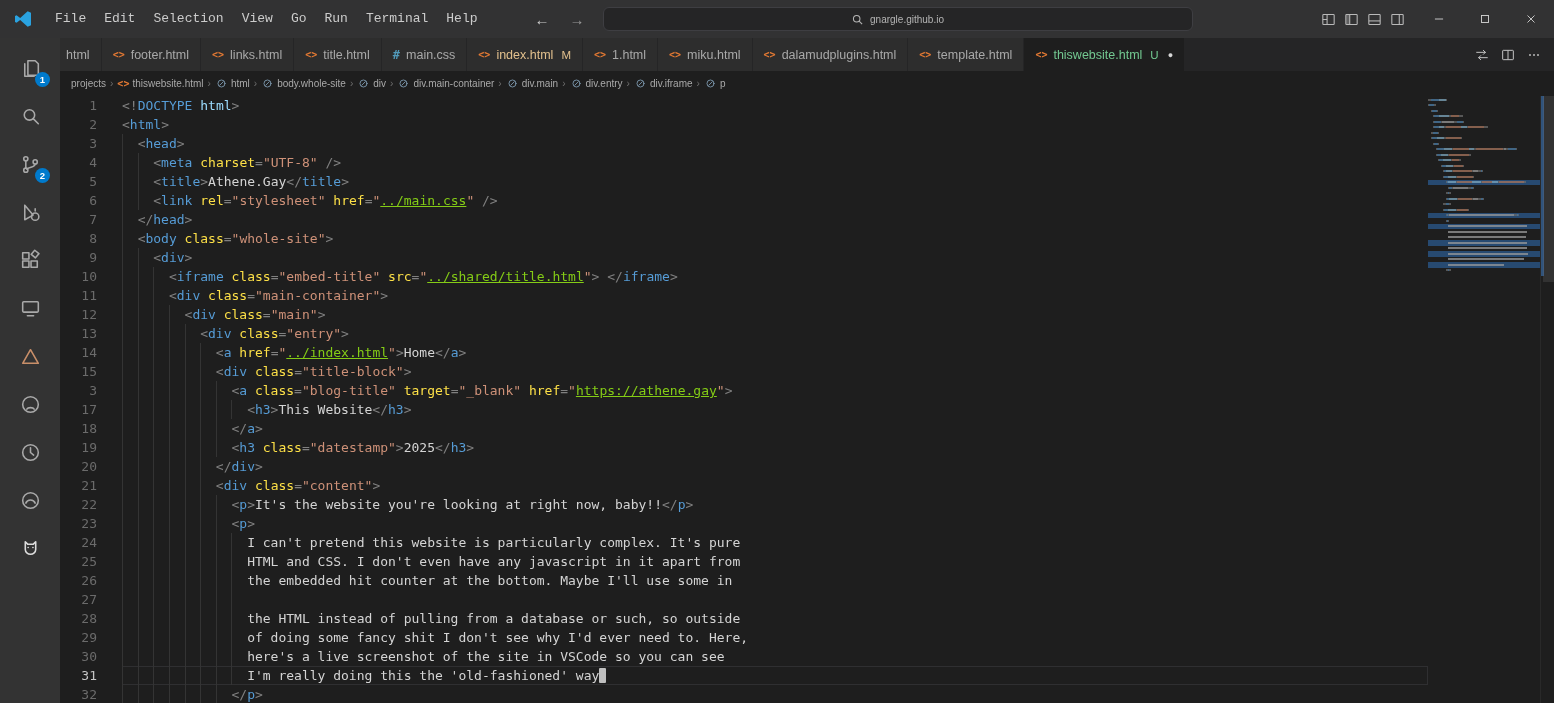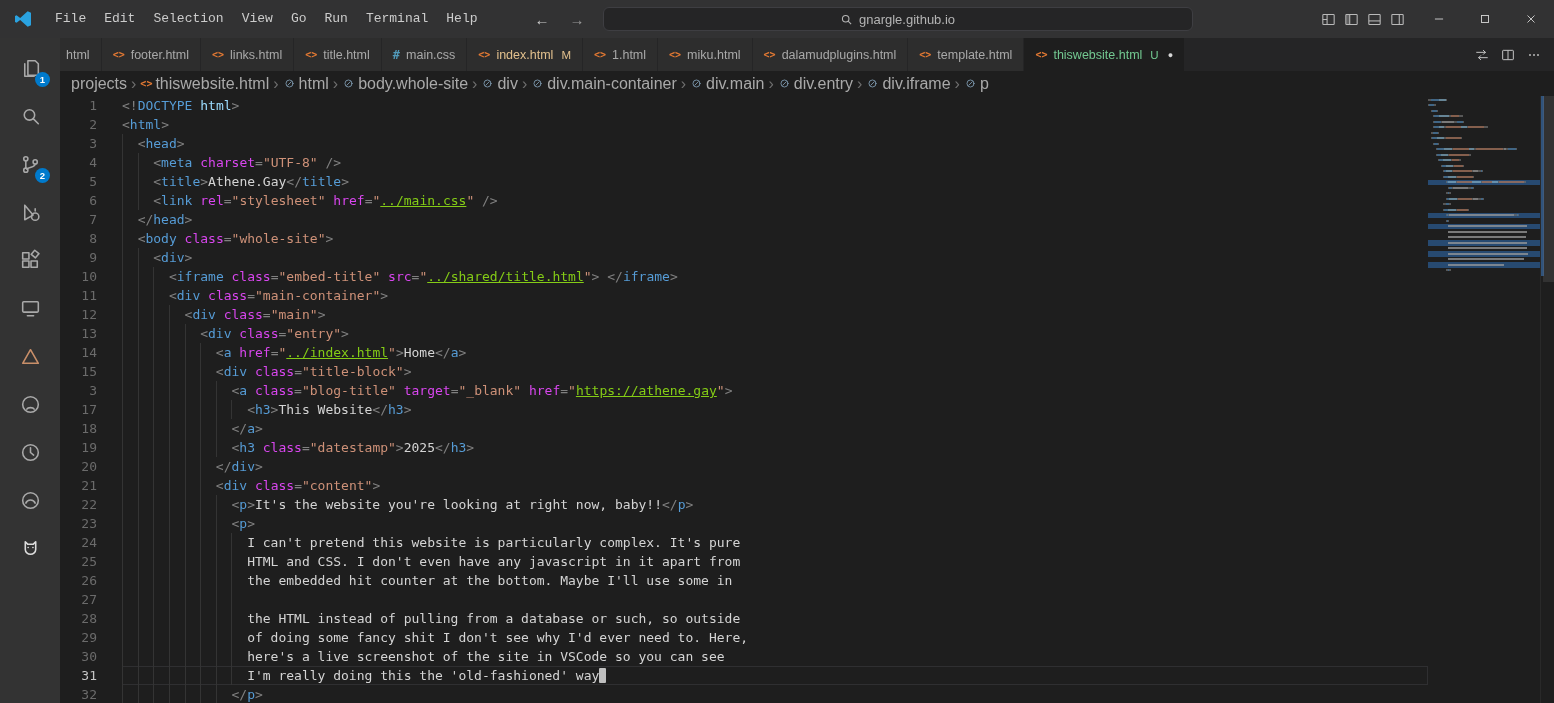--- a/index.html
+++ b/index.html
@@ -10,21 +10,21 @@
   
   .titlebar { height:38px; flex:none; background:#323233; display:flex; align-items:center; }
   .logo { width:46px; display:flex; justify-content:center; }
   .menubar { display:flex;font-family:Liberation Mono, monospace; }
   .menu-item { padding:0 9px; font-size:13px; color:#cccccc; line-height:38px; cursor:default; }
   .nav-arrows { margin-left:48px; display:flex; gap:20px; font-size:15px; color:#cfcfcf; }
   .nav-btn.dim { color:#9a9a9a; }
   .command-center { flex:0 0 590px; margin-left:18px; margin-right:auto; height:24px;
     background:#252526; border:1px solid #3e3e42; border-radius:6px;
     display:flex; align-items:center; justify-content:center; gap:6px;
-    color:#b4b4b4; font-size:13px; }
+    color:#b4b4b4; font-size:10px; }
   .command-center svg { width:13px; height:13px; }
   .layout-controls { display:flex; gap:6px; margin-right:10px; color:#b9b9b9; }
   .layout-controls .icon svg { width:17px; height:17px; }
   .window-controls { display:flex; height:38px; }
   .wc-btn { width:46px; display:flex; align-items:center; justify-content:center; color:#d0d0d0; }
   .wc-btn svg { width:14px; height:14px; }
 
   
   .main-row { flex:1; display:flex; min-height:0; }
   .activitybar { width:60px; flex:none; background:#333333; display:flex; flex-direction:column; align-items:center; padding-top:6px; }
@@ -53,38 +53,38 @@
   .git-m { color:var(--git-modified,#e2c08d); }
   .git-u { color:var(--git-untracked,#73c991); }
   .git-badge { font-size:11.5px; margin-left:2px; }
   .dirty { color:#d8d8d8; font-size:9px; margin-left:3px; }
   .tab-actions { position:absolute; right:0; top:0; height:33px; display:flex; align-items:center; gap:10px;
     padding:0 12px; background:#252526; color:#c3c3c3; }
   .tab-actions .icon svg { width:16px; height:16px; }
 
   
   .breadcrumbs { height:25px; flex:none; background:#1e1e1e; display:flex; align-items:center;
-    padding-left:11px; font-size:16px; color:#a9a9a9; gap:3px; white-space:nowrap; overflow:hidden; }
+    padding-left:11px; font-size:10px; color:#a9a9a9; gap:3px; white-space:nowrap; overflow:hidden; }
   .bc-item { display:flex; align-items:center; gap:3px; }
   .bc-sep { color:#6e6e6e; padding:0 1px; }
   .bc-sym svg { width:13px; height:13px; color:#86a5bd; display:block; }
 
   
   .editor-area { flex:1; display:flex; min-height:0; background:#1e1e1e; }
   .code-region { flex:1; overflow:hidden; }
   .line { display:flex; height:19px; line-height:19px;
     font-family:"DejaVu Sans Mono", monospace; font-size:13px; }
   .ln { flex:none; width:62px; padding-right:25px; text-align:right; color:#6b6b6b; }
   .line.active .ln { color:#c6c6c6; }
   .lc { flex:1; white-space:pre; }
   .line.active .lc { box-shadow:inset 0 0 0 1px #2f2f31; }
   .guide { display:inline-block; width:2ch; height:19px; vertical-align:top; box-shadow:inset 1px 0 0 #343434; }
   .tk-p { color:#808080; }
   .tk-t { color:#569cd6; }
-  .tk-a { color:#d946ef; }
+  .tk-a { color:#fde047; }
   .tk-s { color:#ce9178; }
   .tk-u { color:#84cc16; text-decoration:underline; }
   .tk-x { color:#d4d4d4; }
   .tk-d { color:#9cdcfe; }
   .caret { display:inline-block; width:7px; height:15px; background:#c8c8c8; border-radius:1px;
     vertical-align:text-bottom; opacity:.95; }
 
   
   .minimap { width:112px; flex:none; position:relative; background:#1e1e1e; overflow:hidden; padding-top:1px; }
   .mrow { display:flex; align-items:center; height:5.5px; overflow:hidden; position:relative; }

